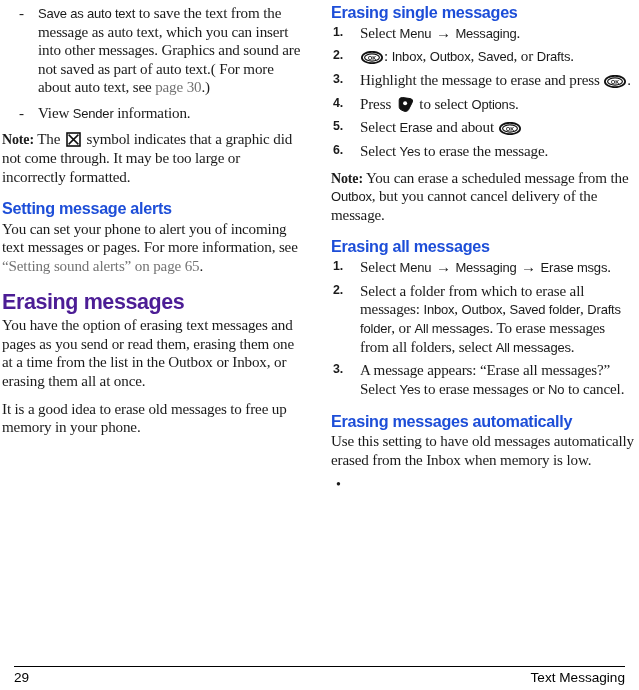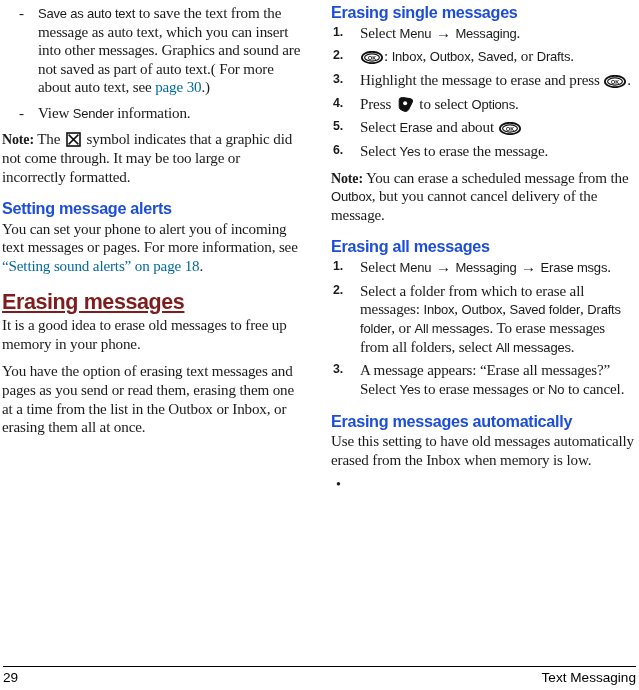--- a/index.html
+++ b/index.html
@@ -33,22 +33,21 @@
   .col-right { padding-left: 12px; padding-right: 4px; }
 
   
   h1.h-major {
     font-family: "Liberation Sans", "DejaVu Sans", sans-serif;
     font-weight: bold;
     font-size: 21.5px;
     line-height: 1.06;
     margin: 15px 0 3px 0;
     letter-spacing: -0.4px;
-    color: #7f1d1d;
-    text-decoration: underline;
+    color: #4c1d95;
   }
   h2.h-minor {
     font-family: "Liberation Sans", "DejaVu Sans", sans-serif;
     font-weight: bold;
     font-size: 16.2px;
     line-height: 1.1;
     margin: 14px 0 2px 0;
     letter-spacing: -0.3px;
     color: #1d4ed8;
   }
@@ -75,21 +74,21 @@
     font-family: Liberation Serif, serif;
     font-weight: bold;
     font-size: 14px;
   }
   .arrow {
     font-family: "Liberation Serif", "DejaVu Serif", serif;
     font-size: 15px;
     padding: 0 1px;
   }
   a.xref, .xref {
-    color: #0369a1;
+    color: #737373;
     text-decoration: none;
   }
 
   
   ul.dash { list-style: none; margin: 0; padding: 0; }
   ul.dash > li {
     position: relative;
     padding-left: 36px;
     font-size: 15.1px;
     line-height: 1.23;
@@ -162,21 +161,21 @@
     vertical-align: -3px;
     width: 15px; height: 15px;
     margin: 0 2px;
   }
 
   
   .footer {
     position: absolute;
     left: 0; bottom: 0;
     width: 639px;
-    padding: 0 3px;
+    padding: 0 14px;
   }
   .footer-rule {
     width: 100%;
     height: 1.5px;
     background: #000;
     margin-bottom: 3px;
   }
   .footer-row {
     display: flex;
     justify-content: space-between;
@@ -210,26 +209,26 @@
       <p class="note">
         <b class="note-lbl">Note:</b><span> The </span><span class="icon-brokengfx"><svg viewBox="0 0 15 15" width="15" height="15">
               <rect x="1" y="1" width="13" height="13" fill="none" stroke="#111" stroke-width="1.6"></rect>
               <line x1="2.6" y1="2.6" x2="12.4" y2="12.4" stroke="#111" stroke-width="1.5"></line>
               <line x1="12.4" y1="2.6" x2="2.6" y2="12.4" stroke="#111" stroke-width="1.5"></line>
             </svg></span><span> symbol indicates that a graphic did not come through. It may be too large or incorrectly formatted.</span>
       </p>
 
       <h2 class="h-minor">Setting message alerts</h2>
 
-      <p class="body"><span>You can set your phone to alert you of incoming text messages or pages. For more information, see </span><span class="xref">“Setting sound alerts” on page 18</span><span>.</span></p>
+      <p class="body"><span>You can set your phone to alert you of incoming text messages or pages. For more information, see </span><span class="xref">“Setting sound alerts” on page 65</span><span>.</span></p>
 
       <h1 class="h-major">Erasing messages</h1>
 
+      <p class="body">You have the option of erasing text messages and pages as you send or read them, erasing them one at a time from the list in the Outbox or Inbox, or erasing them all at once.</p>
       <p class="body">It is a good idea to erase old messages to free up memory in your phone.</p>
-      <p class="body">You have the option of erasing text messages and pages as you send or read them, erasing them one at a time from the list in the Outbox or Inbox, or erasing them all at once.</p>
 
     </div>
 
     <div class="col col-right">
 
       <h2 class="h-minor first-head">Erasing single messages</h2>
 
       <ol class="steps">
           <li><span class="num">1.</span><span>Select </span><b class="ui">Menu</b><span class="arrow"> → </span><b class="ui">Messaging</b><span>.</span></li>
           <li><span class="num">2.</span><span class="icon-ok"><svg viewBox="0 0 22 13" width="22" height="13">

